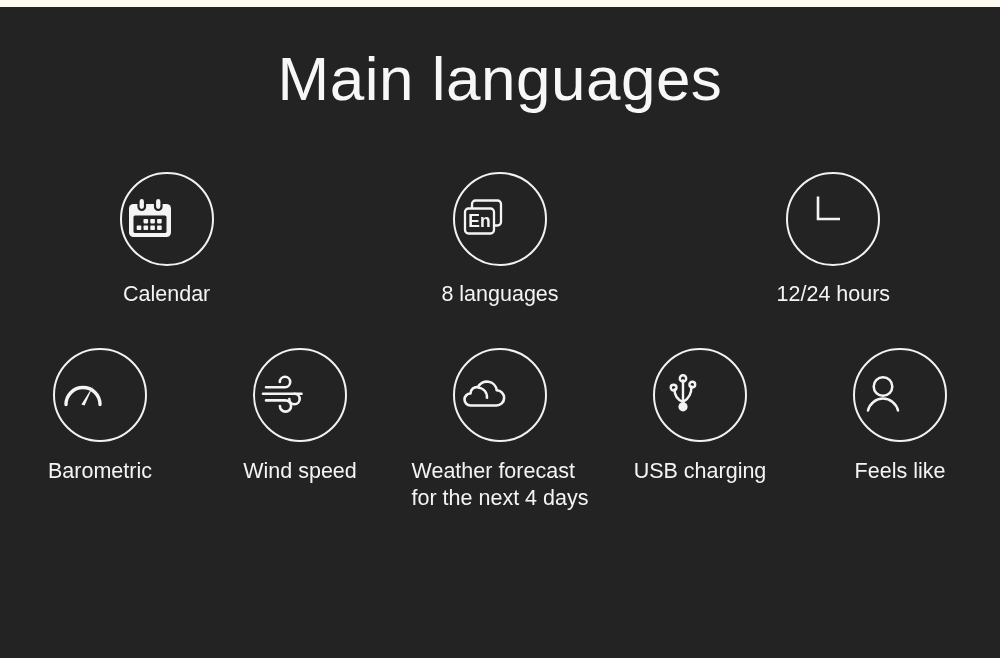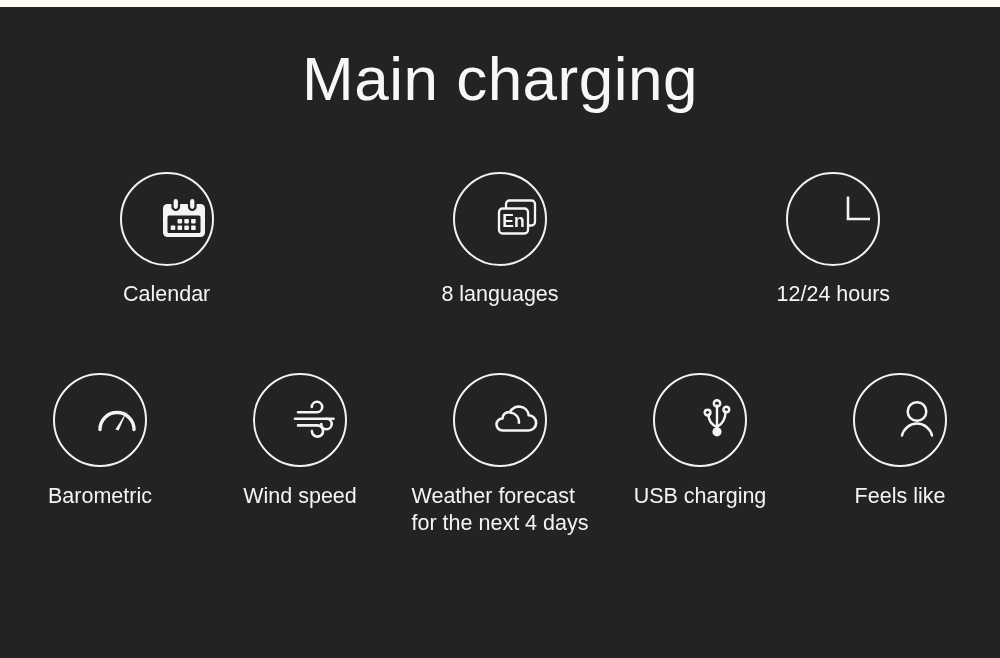--- a/index.html
+++ b/index.html
@@ -37,38 +37,38 @@
   }
 
   
   .row {
     position: absolute;
     display: flex;
     left: 0;
     width: 1000px;
   }
   .row-1 { top: 172px; }
-  .row-2 { top: 373px; }
+  .row-2 { top: 348px; }
 
   .cell {
     display: flex;
     flex-direction: column;
     align-items: center;
     flex: 1 1 0;
   }
 
   .circle {
     width: 94px;
     height: 94px;
     border-radius: 50%;
     border: 2.4px solid #f2f2f2;
     box-sizing: border-box;
     display: flex;
     align-items: center;
-    justify-content: flex-end;
+    justify-content: flex-start;
     position: relative;
   }
   .circle svg { display: block; overflow: visible; }
 
   .caption {
     margin-top: 15px;
     font-size: 21.5px;
     color: #f4f4f4;
     text-align: left;
     line-height: 1.24;
@@ -77,21 +77,21 @@
   }
   .row-2 .caption { margin-top: 16px; }
 </style>
 </head>
 <body>
 
 <div class="shot">
 
   <div class="top-strip"></div>
 
-  <div class="page-title">Main charging</div>
+  <div class="page-title">Main languages</div>
 
   <div class="row row-1">
 
     <div class="cell">
       <div class="circle">
         <svg width="56" height="56" viewBox="0 0 56 56">
           <rect x="7" y="13" width="42" height="33" rx="4.5" fill="#f4f4f4"></rect>
           <rect x="11.5" y="24.5" width="33" height="17.5" rx="1.6" fill="#232323"></rect>
           <rect x="16.5" y="7" width="6.5" height="12" rx="3.25" fill="#f4f4f4" stroke="#232323" stroke-width="2.2"></rect>
           <rect x="33" y="7" width="6.5" height="12" rx="3.25" fill="#f4f4f4" stroke="#232323" stroke-width="2.2"></rect>

